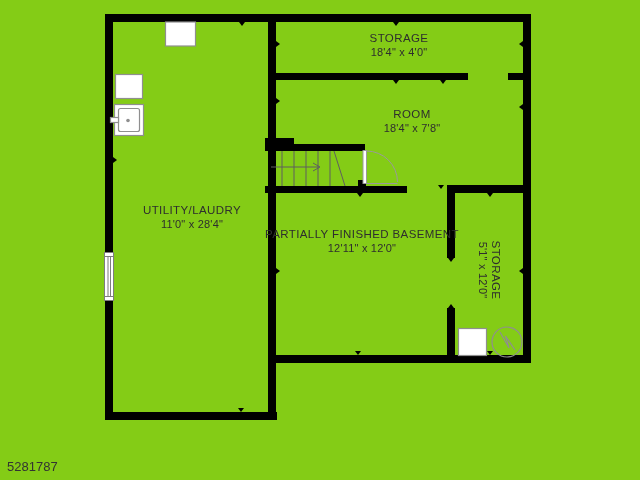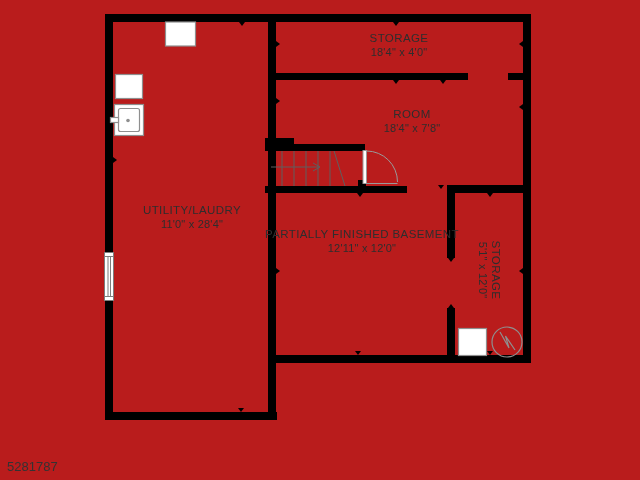--- a/index.html
+++ b/index.html
@@ -1,16 +1,16 @@
 <!DOCTYPE html>
 <html><head>
 <meta charset="utf-8">
 <style>
   html,body{margin:0;padding:0;background:#ffffff;}
-  .stage{position:relative;width:640px;height:480px;background:#b91c1c;overflow:hidden;
+  .stage{position:relative;width:640px;height:480px;background:#84cc16;overflow:hidden;
          font-family:"Liberation Sans", sans-serif;}
   svg{display:block;}
   .wall{fill:#000000;stroke:none;}
   .fixture{fill:#ffffff;stroke:#8f8f8f;stroke-width:1.2;}
   .fixline{fill:none;stroke:#8f8f8f;stroke-width:1.2;}
   .stair{stroke:#5f5f5f;stroke-width:1;fill:none;}
   .doorline{stroke:#9a9a9a;stroke-width:1;fill:none;}
   .tick{fill:#000000;}
   .roomlabel{fill:#2e2e2e;font-size:11.5px;letter-spacing:.4px;text-anchor:middle;}
   .roomdims{fill:#2e2e2e;font-size:11px;letter-spacing:.2px;text-anchor:middle;}

